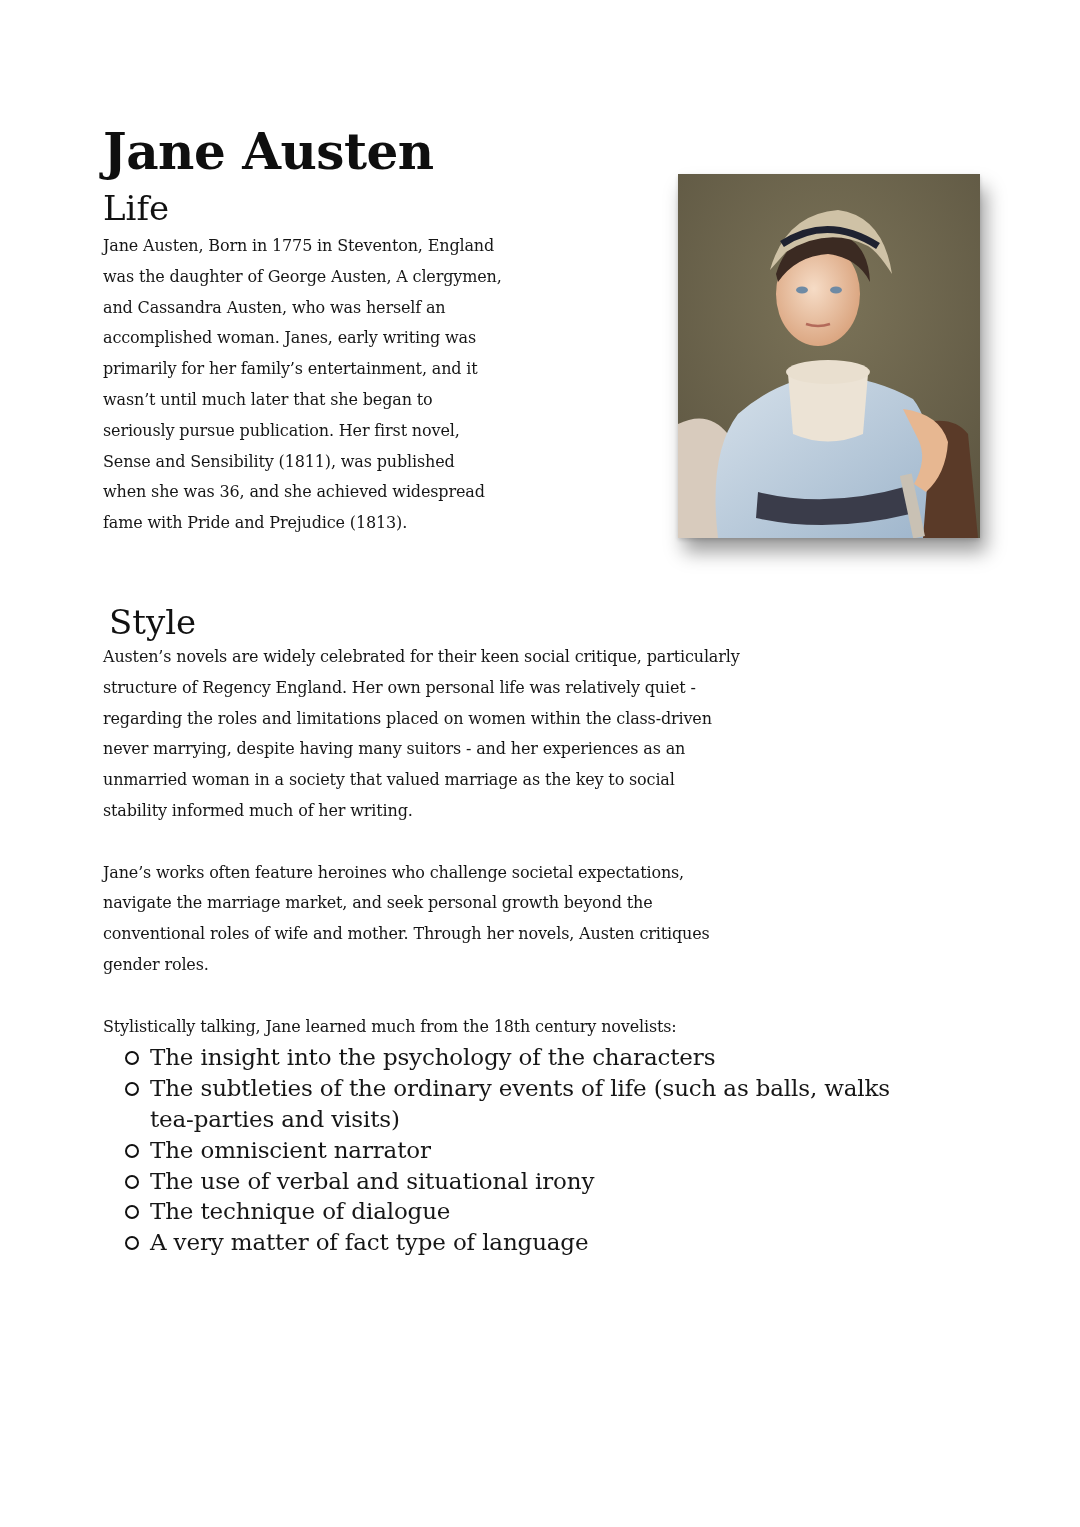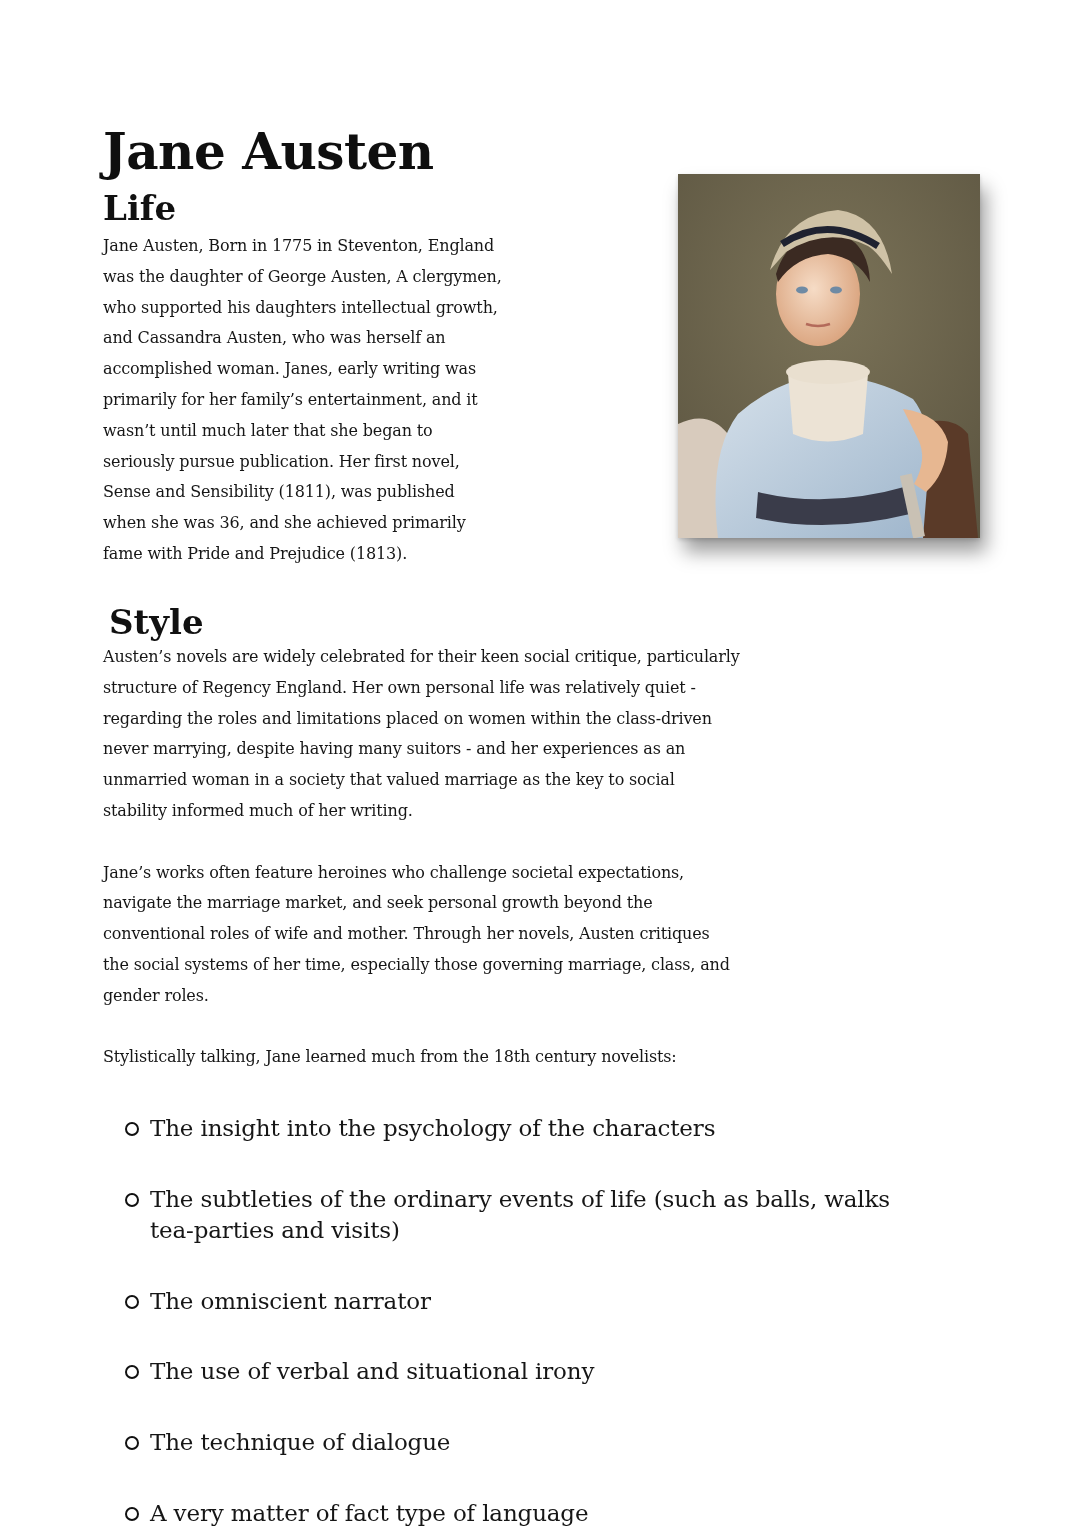--- a/index.html
+++ b/index.html
@@ -9,40 +9,40 @@
       color: #111111;
     }
     .page { position: absolute; left: 0; top: 16px; width: 917px; height: 1527px; }
 
     .title {
       position: absolute; left: 103px; top: 104px; margin: 0;
       font-size: 50px; font-weight: bold; line-height: 64px; letter-spacing: -0.5px;
       color: #0f0f0f;
     }
     .h2 {
-      margin: 0; font-weight: bold; font-size: 34px; line-height: 40px; color: #111;
+      margin: 0; font-weight: normal; font-size: 34px; line-height: 40px; color: #111;
     }
     .life-heading { position: absolute; left: 103px; top: 172px; }
     .style-heading { position: absolute; left: 103px; top: 586px; margin-left: 6px; }
 
     .para {
       margin: 0; font-size: 16px; line-height: 30.8px; color: #161616;
       letter-spacing: -0.15px;
     }
     .life-text {
       position: absolute; left: 103px; top: 215px; width: 560px;
     }
     .style-block { position: absolute; left: 103px; top: 626px; width: 890px; }
     .style-block .para { margin-bottom: 30.8px; }
     .para-line { display: block; white-space: nowrap; }
 
     .bullets { list-style: none; margin: 0; padding: 0 0 0 22px; }
     .bullets li {
       position: relative; font-size: 23px; line-height: 30.8px; padding-left: 25px;
-      color: #161616; letter-spacing: -0.15px; margin-top: 40px;
+      color: #161616; letter-spacing: -0.15px;
     }
     .bullet-icon {
       position: absolute; left: 0; top: 9px; width: 10px; height: 10px;
       border: 2.6px solid #111; border-radius: 50%; box-sizing: content-box;
     }
 
     .portrait {
       position: absolute; left: 678px; top: 158px; width: 302px; height: 364px;
       box-shadow: 6px 14px 18px rgba(0,0,0,0.38), 0 2px 4px rgba(0,0,0,0.15);
       overflow: hidden; background: #6d6548;
@@ -54,28 +54,27 @@
 
 <div class="page">
 
   <h1 class="title">Jane Austen</h1>
 
   <h2 class="h2 life-heading">Life</h2>
 
   <p class="para life-text">
     <span class="para-line">Jane Austen, Born in 1775 in Steventon, England</span>
     <span class="para-line">was the daughter of George Austen, A clergymen,</span>
-    <span class="para-line">who supported his daughters intellectual growth,</span>
     <span class="para-line">and Cassandra Austen, who was herself an</span>
     <span class="para-line">accomplished woman. Janes, early writing was</span>
     <span class="para-line">primarily for her family’s entertainment, and it</span>
     <span class="para-line">wasn’t until much later that she began to</span>
     <span class="para-line">seriously pursue publication. Her first novel,</span>
     <span class="para-line">Sense and Sensibility (1811), was published</span>
-    <span class="para-line">when she was 36, and she achieved primarily</span>
+    <span class="para-line">when she was 36, and she achieved widespread</span>
     <span class="para-line">fame with Pride and Prejudice (1813).</span>
   </p>
 
   <div class="portrait" title="Portrait of Jane Austen in a lace cap and light blue dress">
     <svg viewBox="0 0 302 364" preserveAspectRatio="none">
       <defs>
         <radialGradient id="bg" cx="0.5" cy="0.35" r="0.8">
           <stop offset="0" stop-color="#7b7358"></stop>
           <stop offset="1" stop-color="#5b5440"></stop>
         </radialGradient>
@@ -129,21 +128,20 @@
       <span class="para-line">regarding the roles and limitations placed on women within the class-driven</span>
       <span class="para-line">never marrying, despite having many suitors - and her experiences as an</span>
       <span class="para-line">unmarried woman in a society that valued marriage as the key to social</span>
       <span class="para-line">stability informed much of her writing.</span>
     </p>
 
     <p class="para">
       <span class="para-line">Jane’s works often feature heroines who challenge societal expectations,</span>
       <span class="para-line">navigate the marriage market, and seek personal growth beyond the</span>
       <span class="para-line">conventional roles of wife and mother. Through her novels, Austen critiques</span>
-      <span class="para-line">the social systems of her time, especially those governing marriage, class, and</span>
       <span class="para-line">gender roles.</span>
     </p>
 
     <p class="para" style="margin-bottom:0">Stylistically talking, Jane learned much from the 18th century novelists:</p>
 
     <ul class="bullets">
       <li>
         <span class="bullet-icon"></span>
         <span>The insight into the psychology of the characters</span>
       </li>

